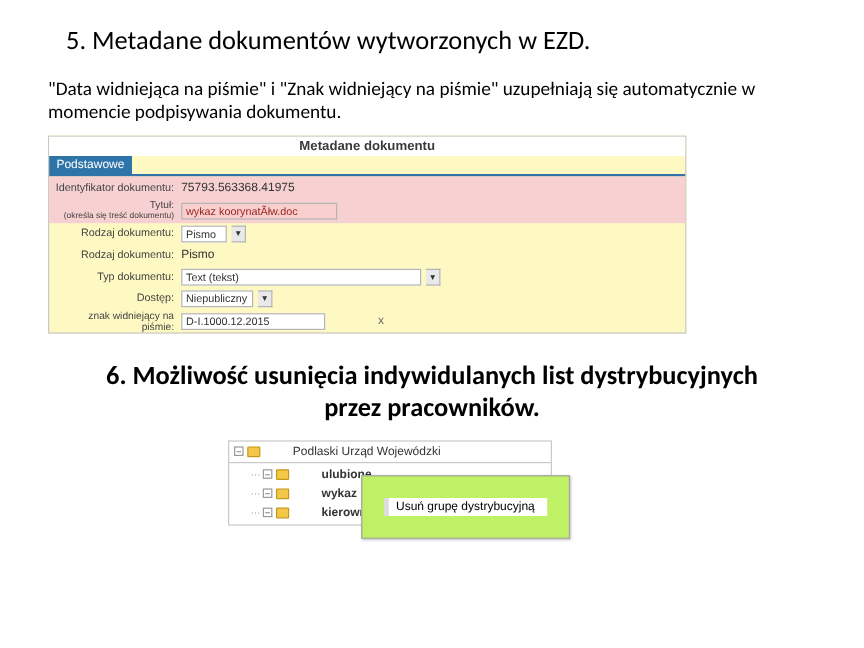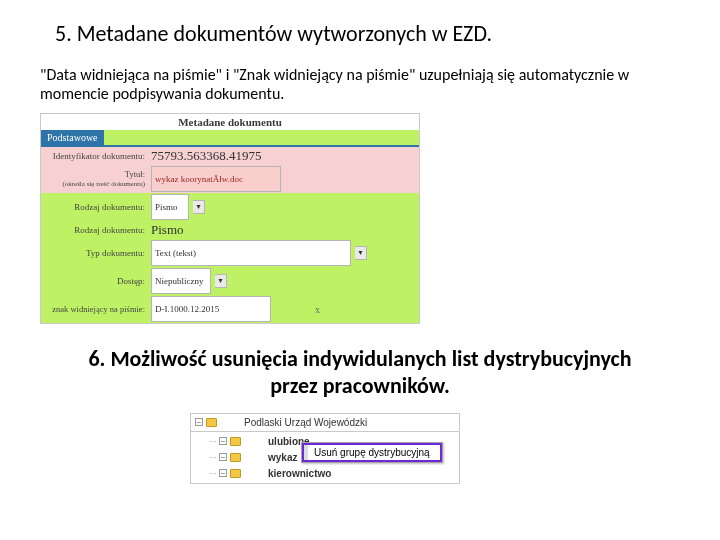--- a/index.html
+++ b/index.html
@@ -17,25 +17,25 @@
     font-weight: 400;
     text-align: left;
     margin: 0 0 18px 15px;
   }
   p.desc {
     font-size: 16px;
     margin: 0 0 10px 0;
     line-height: 1.2;
   }
   .screenshot {
-    width: 380px;
+    width: 532px;
     border: 1px solid #c9c9c9;
-    font-family: Liberation Serif, serif;
-    font-size: 10px;
-    background: #bef264;
+    font-family: Liberation Sans, sans-serif;
+    font-size: 10px;
+    background: #fef9c3;
     margin-bottom: 22px;
   }
   .ss-title {
     text-align: center;
     font-weight: 700;
     font-size: 11px;
     color: #3a3a3a;
     padding: 2px 0;
     background: #fff;
   }
@@ -57,25 +57,25 @@
   .ss-row.pink { background: #f7d0d1; }
   .ss-label {
     width: 102px;
     text-align: right;
     font-size: 9px;
     color: #444;
     line-height: 1.05;
     padding-right: 2px;
   }
   .ss-label.two { font-size: 8.5px; }
-  .ss-val { font-size: 13px; color: #333; }
+  .ss-val { font-size: 10px; color: #333; }
   .ss-input {
     border: 1px solid #b5b5b5;
     background: #fff;
-    padding: 12px 3px;
+    padding: 0 3px;
     height: 14px;
     font-size: 9px;
     display: inline-flex;
     align-items: center;
     color: #333;
   }
   .ss-input.pinkish { background: #f9cfce; color: #9a1f1f; }
   .ss-select-arrow {
     display: inline-block;
     width: 12px; height: 14px;
@@ -150,22 +150,22 @@
     width: 11px; height: 9px;
     background: #f4c846;
     border: 1px solid #c49a1c;
     border-radius: 1px;
   }
   .tree-label { font-size: 10px; color: #333; padding-left: 24px; }
   .tree-label.bold { font-weight: 700; }
   .ctxmenu {
     position: absolute;
     border: 1px solid #a4a4a4;
-    background: #6d28d9;
-    padding: 2px;
+    background: #bef264;
+    padding: 18px;
     font-size: 10px;
     box-shadow: 1px 1px 2px rgba(0,0,0,.25);
   }
   .ctxmenu-inner {
     border-left: 4px solid #dcdcdc;
     padding: 2px 10px 2px 6px;
     background: #fff;
     white-space: nowrap;
   }
 </style>

